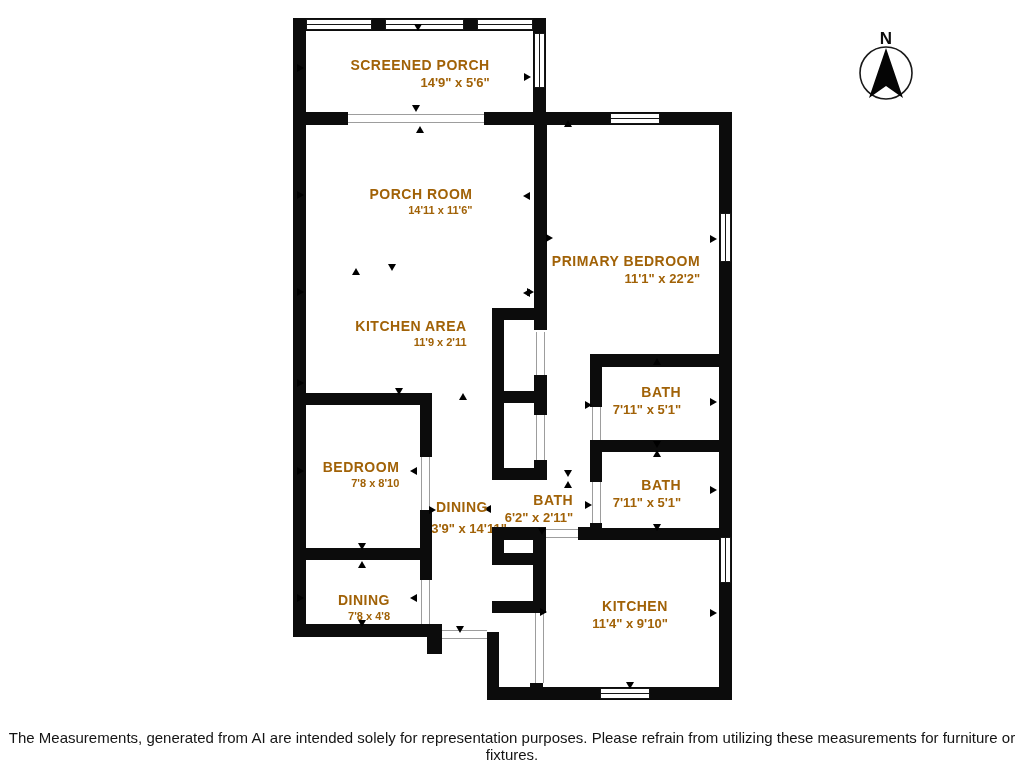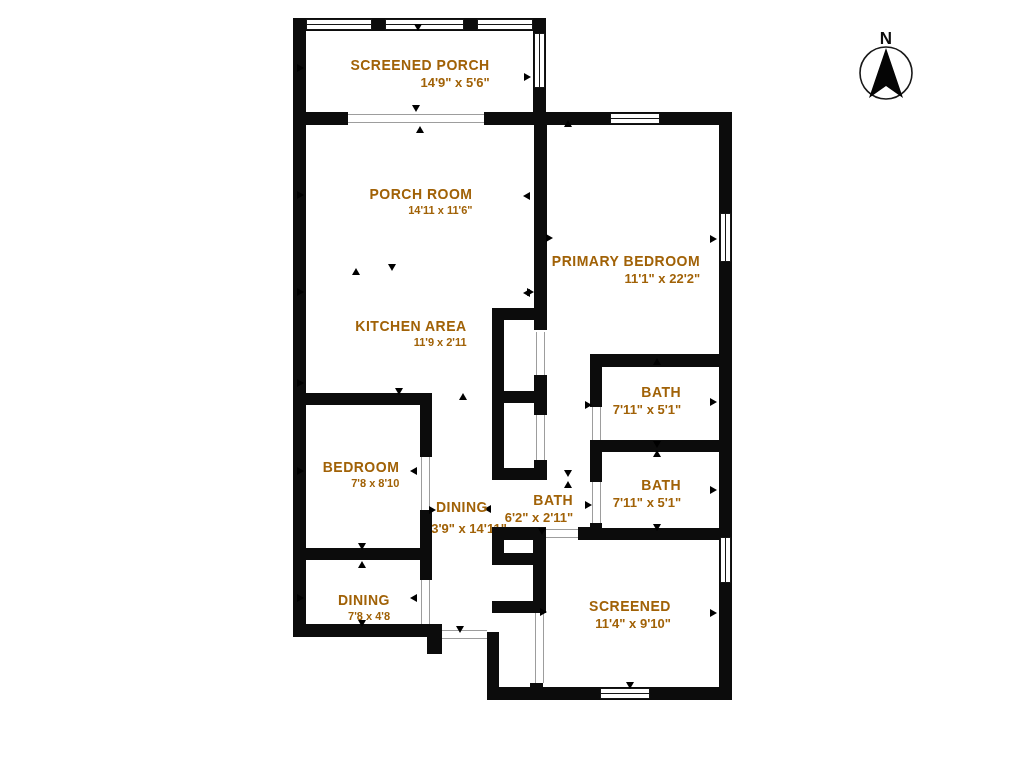--- a/index.html
+++ b/index.html
@@ -192,23 +192,24 @@
     <div class="room-name">DINING</div>
   </div>
   <div class="room-label under" style="left:469px;top:519px">
     <div class="room-dims">3'9" x 14'11"</div>
   </div>
   <div class="room-label" style="left:364px;top:592px">
     <div class="room-name">DINING</div>
     <div class="room-dims small">7'8 x 4'8</div>
   </div>
   <div class="room-label" style="left:630px;top:598px">
-    <div class="room-name">SCREENED</div>
+    <div class="room-name">KITCHEN</div>
     <div class="room-dims">11'4" x 9'10"</div>
   </div>
 
   <svg id="compass" width="76" height="82" viewBox="0 0 76 82">
     <circle cx="36" cy="49" r="26" fill="none" stroke="#1a1a1a" stroke-width="1.6"></circle>
     <text x="36" y="20" text-anchor="middle">N</text>
     <polygon points="36,24 53,74 36,62 19,74" fill="#050505"></polygon>
   </svg>
 
+  <div id="disclaimer">The Measurements, generated from AI are intended solely for representation purposes. Please refrain from utilizing these measurements for furniture or fixtures.</div>
 </div>
 
 </body></html>

